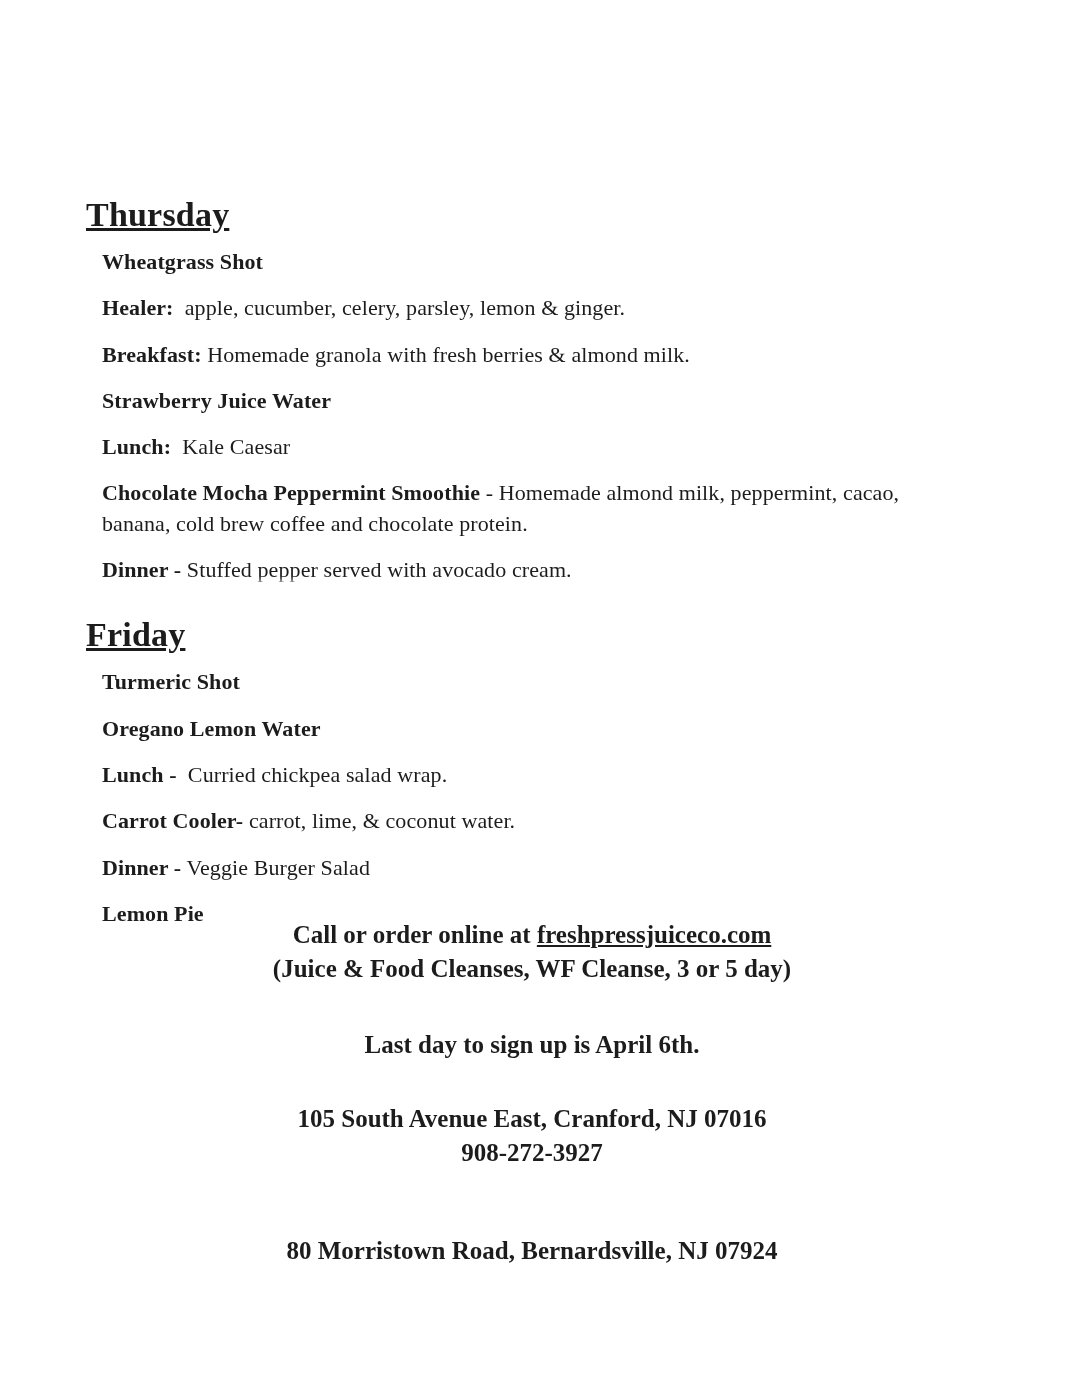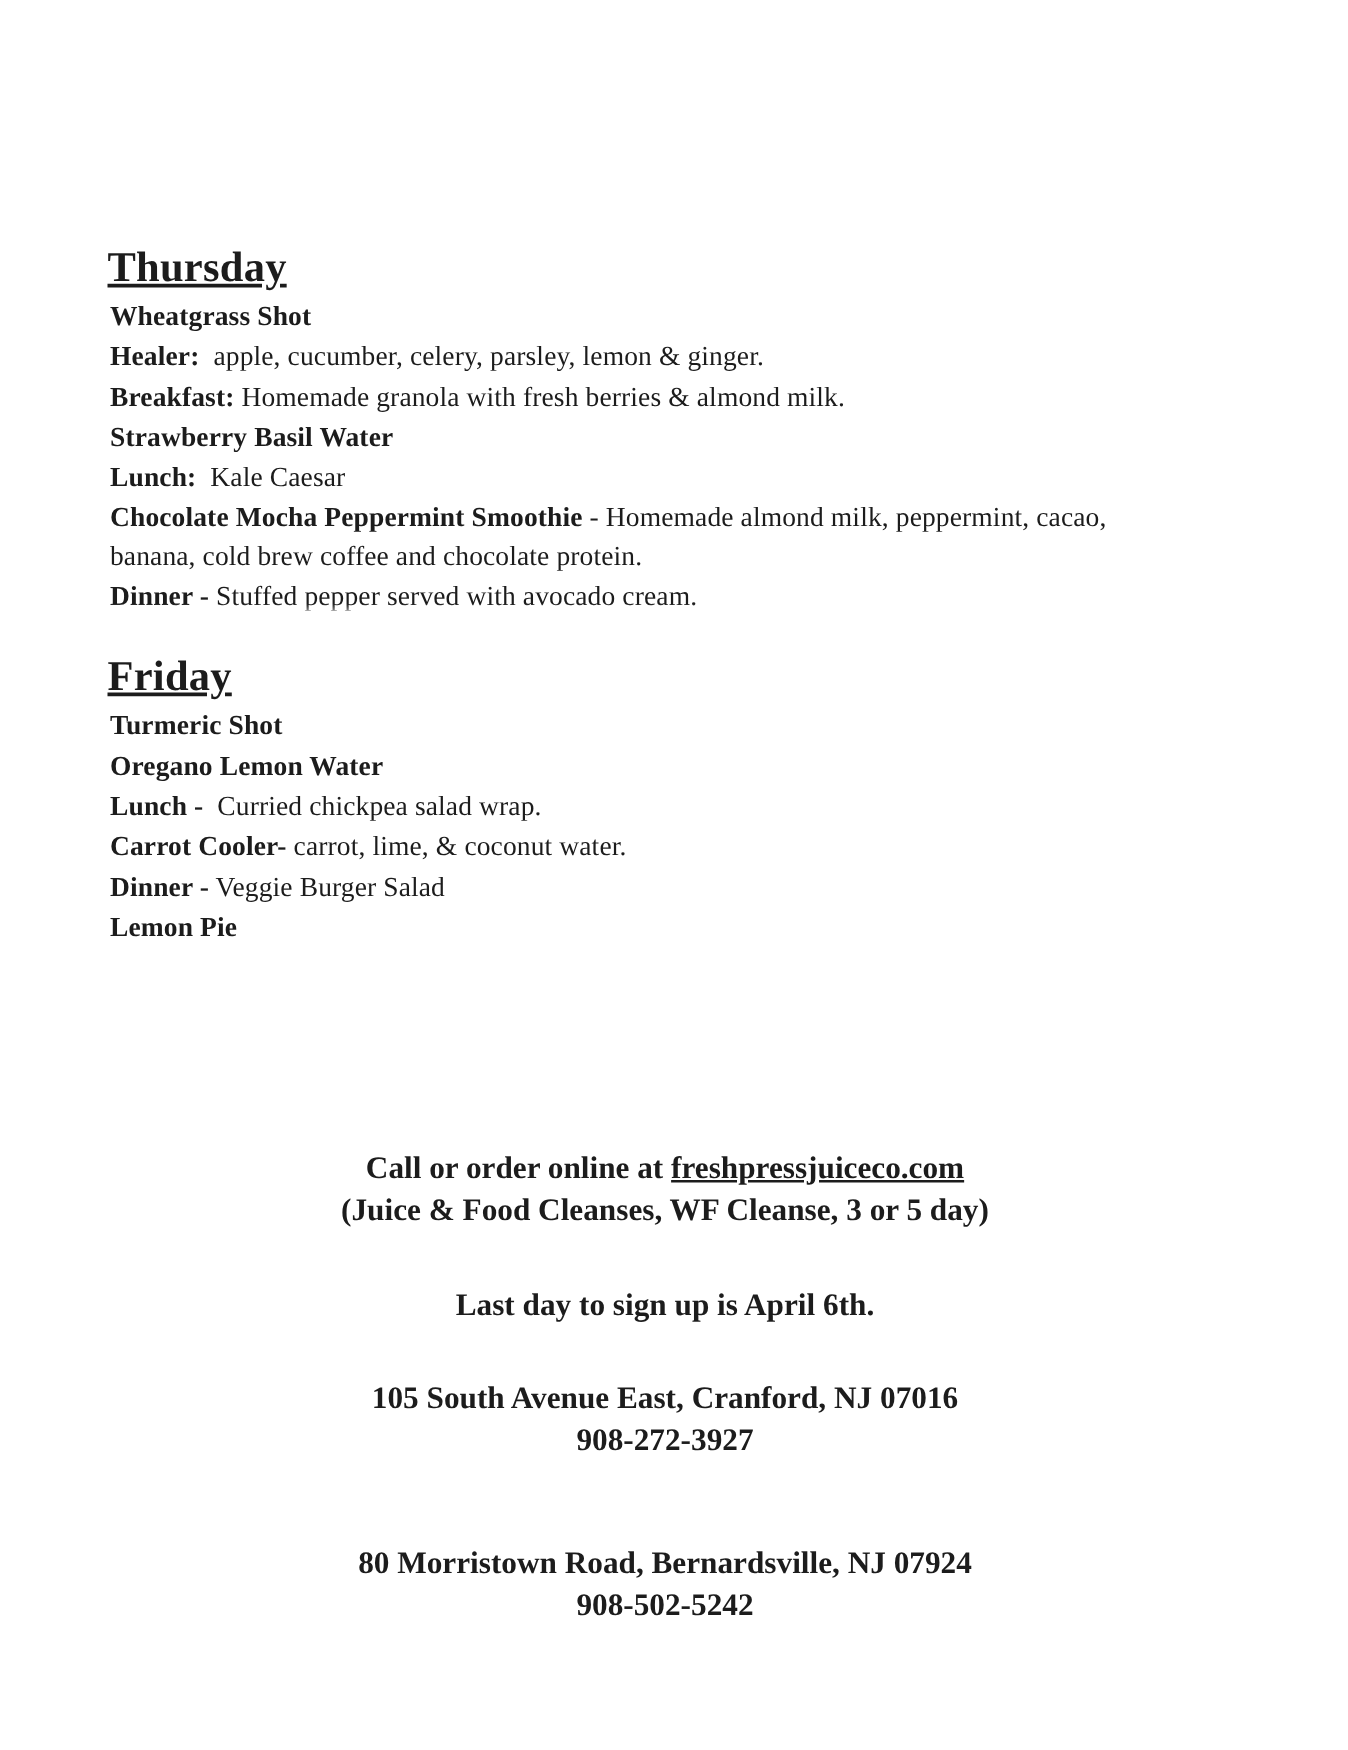--- a/index.html
+++ b/index.html
@@ -27,21 +27,21 @@
     font-size: 34px;
     font-weight: bold;
     text-decoration: underline;
     margin: 0 0 7px 0;
     line-height: 32px;
     letter-spacing: 0.2px;
   }
   .item {
     font-size: 22px;
     line-height: 30.3px;
-    margin: 2px;
+    margin: 16px;
     white-space: pre-wrap;
     letter-spacing: 0.1px;
   }
   .item b { font-weight: bold; }
   .item.clipped {
     -webkit-mask-image: linear-gradient(to bottom, #000 70%, rgba(0,0,0,0.45) 92%, rgba(0,0,0,0.25) 100%);
             mask-image: linear-gradient(to bottom, #000 70%, rgba(0,0,0,0.45) 92%, rgba(0,0,0,0.25) 100%);
   }
   .footer {
     position: absolute;
@@ -69,21 +69,21 @@
 <div class="menu" id="days-container">
   <section class="day">
     <h2 class="day-name">Thursday</h2>
     <div class="items">
   <p class="item"><b class="item-bold">Wheatgrass Shot</b><span class="item-rest"></span></p>
 
   <p class="item"><b class="item-bold">Healer:</b><span class="item-rest">  apple, cucumber, celery, parsley, lemon &amp; ginger.</span></p>
 
   <p class="item"><b class="item-bold">Breakfast:</b><span class="item-rest"> Homemade granola with fresh berries &amp; almond milk.</span></p>
 
-  <p class="item"><b class="item-bold">Strawberry Basil Water</b><span class="item-rest"></span></p>
+  <p class="item"><b class="item-bold">Strawberry Juice Water</b><span class="item-rest"></span></p>
 
   <p class="item"><b class="item-bold">Lunch:</b><span class="item-rest">  Kale Caesar</span></p>
 
   <p class="item"><b class="item-bold">Chocolate Mocha Peppermint Smoothie</b><span class="item-rest"> - Homemade almond milk, peppermint, cacao, banana, cold brew coffee and chocolate protein.</span></p>
 
   <p class="item clipped"><b class="item-bold">Dinner -</b><span class="item-rest"> Stuffed pepper served with avocado cream.</span></p>
 </div>
   </section>
 
   <section class="day">
@@ -110,16 +110,15 @@
   <p>(Juice &amp; Food Cleanses, WF Cleanse, 3 or 5 day)</p>
   <p class="deadline">Last day to sign up is April 6th.</p>
   <div id="locations-container">
   <div class="location">
     <p class="address">105 South Avenue East, Cranford, NJ 07016</p>
     <p class="phone">908-272-3927</p>
   </div>
 
   <div class="location">
     <p class="address">80 Morristown Road, Bernardsville, NJ 07924</p>
-    <p class="phone">908-502-5242</p>
   </div>
 </div>
 </div>
 
 </body></html>

